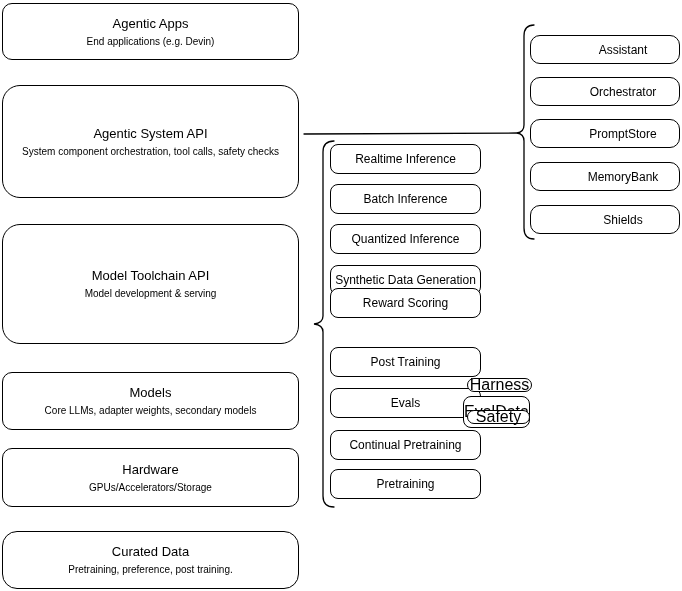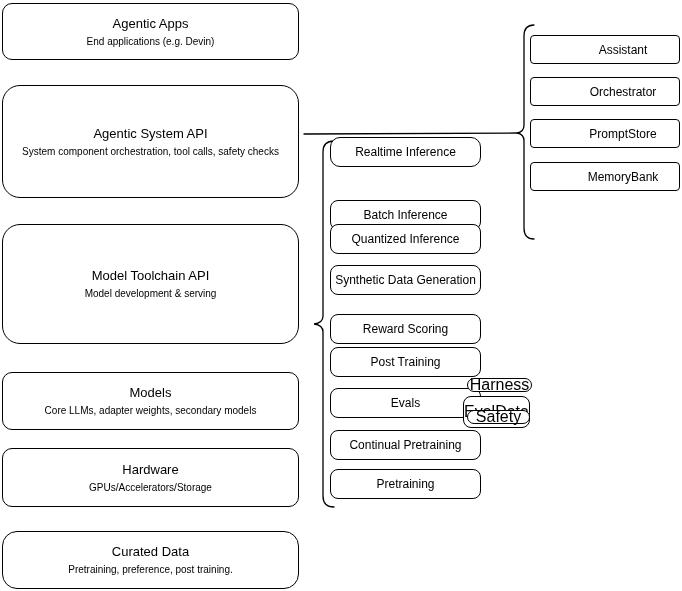--- a/index.html
+++ b/index.html
@@ -38,21 +38,21 @@
   .lbox .sub { font-size: 10px; line-height: 12px; margin-top: 5px; }
   .r10 { border-radius: 10px; }
   .r18 { border-radius: 18px; }
   .mbox {
     left: 330px; width: 151px; height: 30px;
     border-radius: 8px;
     font-size: 12px;
   }
   .rbox {
     left: 530px; width: 150px; height: 29px;
-    border-radius: 4px;
+    border-radius: 10px;
     font-size: 12px;
     padding-left: 36px;
   }
   .pill {
     position: absolute;
     box-sizing: border-box;
     border: 1.3px solid #000000;
     background: #ffffff;
     border-radius: 8px;
     display: flex;
@@ -97,32 +97,33 @@
   <div class="box lbox r10" style="top:448px;height:59px;">
     <div class="title">Hardware</div>
     <div class="sub">GPUs/Accelerators/Storage</div>
   </div>
 
   <div class="box lbox r10" style="top:531px;height:58px;border-radius:15px;">
     <div class="title">Curated Data</div>
     <div class="sub">Pretraining, preference, post training.</div>
   </div>
 
-  <div class="box mbox" style="top:137px;border-radius:10px;">Realtime Inference</div>
-  <div class="box mbox" style="top:200px;">Batch Inference</div>
+  <div class="box mbox" style="top:144px;">Realtime Inference</div>
+  <div class="box mbox" style="top:184px;">Batch Inference</div>
   <div class="box mbox" style="top:265px;">Synthetic Data Generation</div>
   <div class="box mbox" style="top:224px;">Quantized Inference</div>
-  <div class="box mbox" style="top:314px;border-radius:8px;">Reward Scoring</div>
+  <div class="box mbox" style="top:288px;border-radius:8px;">Reward Scoring</div>
   <div class="box mbox" style="top:347px;">Post Training</div>
   <div class="box mbox" style="top:388px;">Evals</div>
   <div class="box mbox" style="top:430px;">Continual Pretraining</div>
   <div class="box mbox" style="top:469px;">Pretraining</div>
 
   <div class="pill" style="left:467px;top:378px;width:65px;height:14px;">Harness</div>
   <div class="pill" style="left:463px;top:396px;width:67px;height:32px;">EvalData</div>
   <div class="pill" style="left:467px;top:410px;width:63px;height:14px;">Safety</div>
 
   <div class="box rbox" style="top:35px;">Assistant</div>
   <div class="box rbox" style="top:77px;">Orchestrator</div>
   <div class="box rbox" style="top:119px;">PromptStore</div>
   <div class="box rbox" style="top:162px;">MemoryBank</div>
+  <div class="box rbox" style="top:205px;">Shields</div>
 
 </div>
 
 </body></html>

